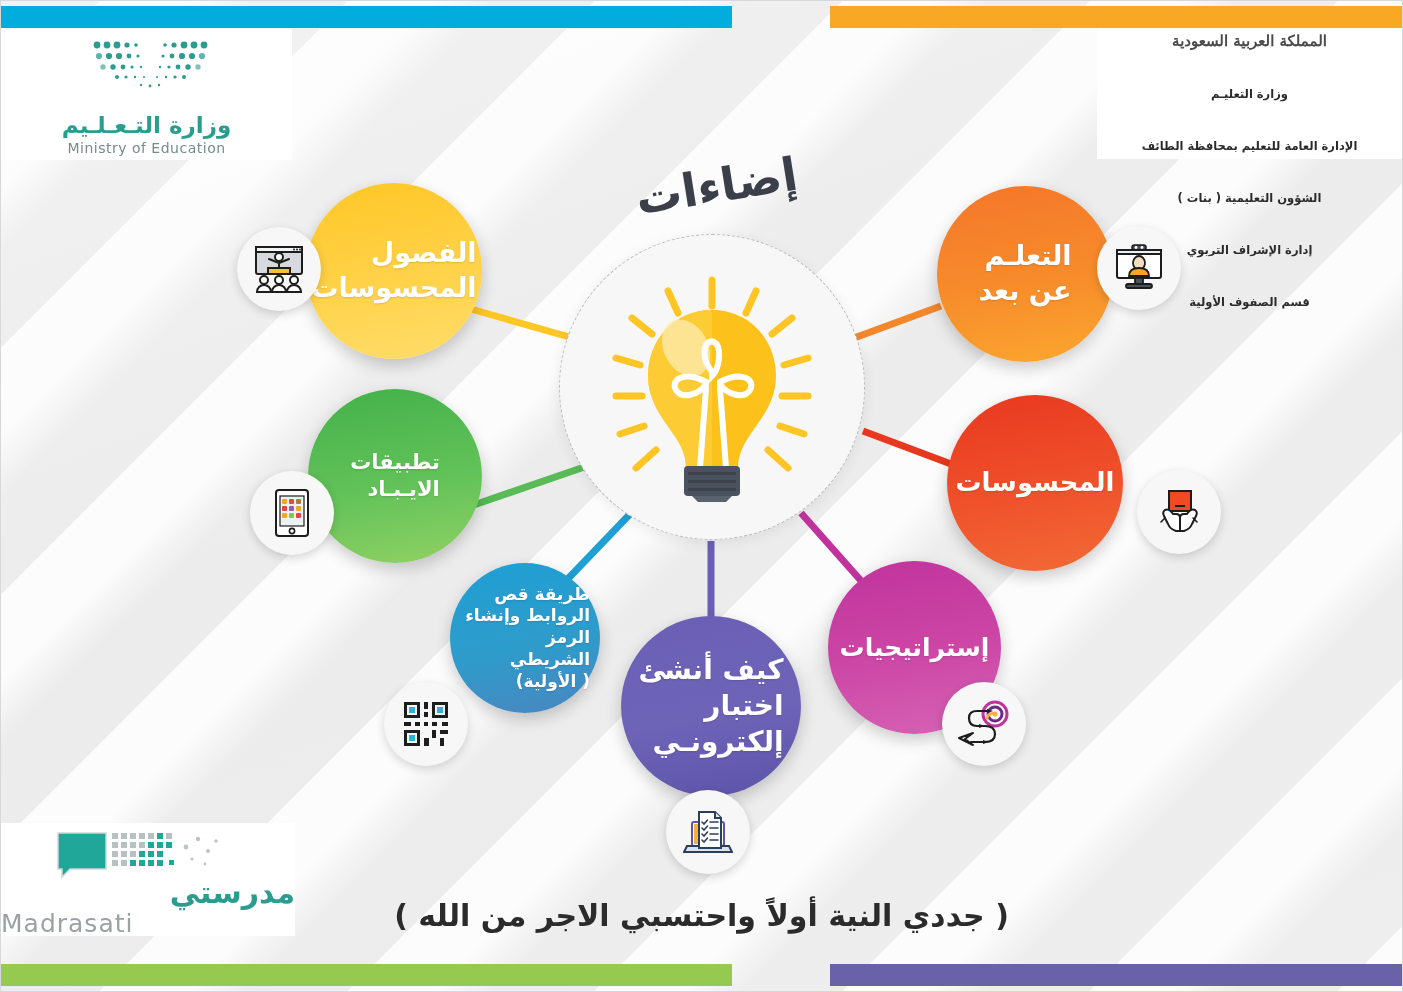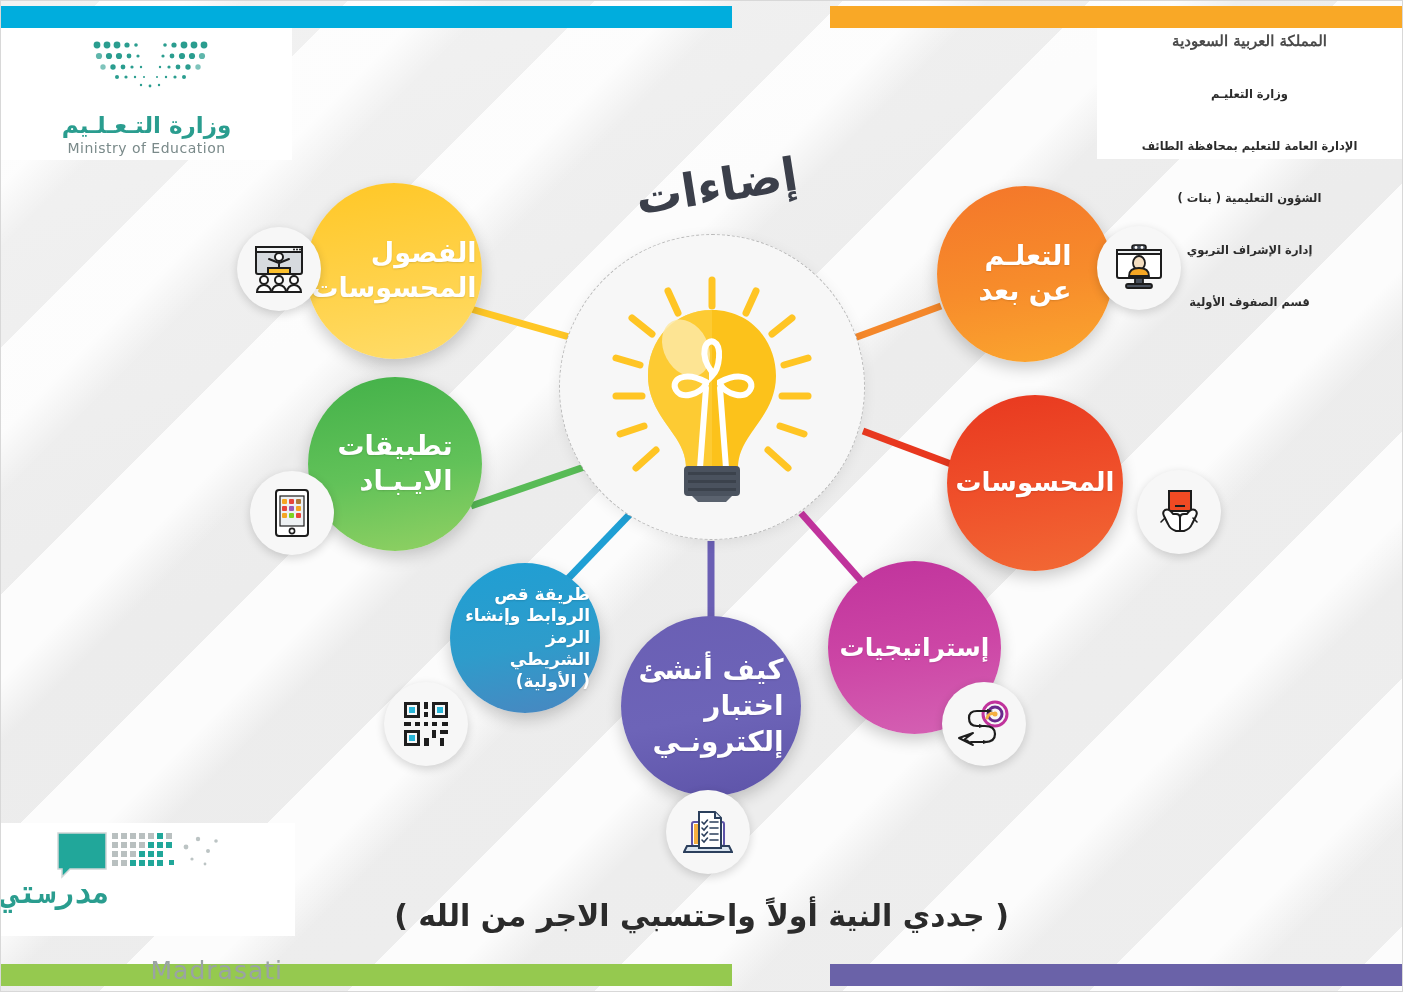--- a/index.html
+++ b/index.html
@@ -65,22 +65,22 @@
 
   
   .bubble{position:absolute;border-radius:50%;display:flex;align-items:center;
     justify-content:center;text-align:right;color:#fff;font-weight:bold;
     box-shadow:0 6px 16px rgba(0,0,0,.20);direction:rtl;}
   .bubble .txt{padding:0 10px;line-height:1.28;text-shadow:0 1px 2px rgba(0,0,0,.12);}
 
   
   #b-virtual{left:305px;top:182px;width:176px;height:176px;
     background:linear-gradient(170deg,#ffc726 0%,#ffd24a 55%,#ffdd6b 100%);font-size:27px;}
-  #b-ipad{left:307px;top:376px;width:174px;height:174px;
-    background:linear-gradient(170deg,#43b149 0%,#62c259 55%,#92d163 100%);font-size:27px;}
+  #b-ipad{left:307px;top:388px;width:174px;height:174px;
+    background:linear-gradient(170deg,#43b149 0%,#62c259 55%,#92d163 100%);font-size:21px;}
   #b-barcode{left:449px;top:562px;width:150px;height:150px;
     background:linear-gradient(170deg,#1f9fd4 0%,#2e9ccb 55%,#4a86c0 100%);font-size:17px;}
   #b-etest{left:620px;top:615px;width:180px;height:180px;
     background:linear-gradient(170deg,#6a5fb4 0%,#6d64b8 55%,#5d53a8 100%);font-size:28px;}
   #b-strategy{left:827px;top:560px;width:173px;height:173px;
     background:linear-gradient(170deg,#c0339c 0%,#cc45a5 50%,#d563b4 100%);font-size:25px;}
   #b-tangible{left:946px;top:394px;width:176px;height:176px;
     background:linear-gradient(170deg,#e8381f 0%,#ef4f2a 50%,#f26a35 100%);font-size:26px;}
   #b-distance{left:936px;top:185px;width:176px;height:176px;
     background:linear-gradient(170deg,#f4762a 0%,#f78c2b 55%,#fba72f 100%);font-size:27px;}
@@ -93,24 +93,24 @@
   #ic-ipad{left:249px;top:470px;}
   #ic-barcode{left:383px;top:681px;}
   #ic-etest{left:665px;top:789px;}
   #ic-strategy{left:941px;top:681px;}
   #ic-tangible{left:1136px;top:469px;}
   #ic-distance{left:1096px;top:225px;}
 
   
   .mad-plate{position:absolute;left:0;bottom:55px;width:294px;height:113px;background:#fff;}
   .mad-mark{position:absolute;left:55px;top:8px;width:190px;height:48px;}
-  .mad-ar{position:absolute;left:0;right:0;top:52px;text-align:left;font-size:30px;
-    font-weight:bold;color:#2a9d8f;letter-spacing:1px;font-family:Liberation Mono, monospace;}
-  .mad-en{position:absolute;left:0;right:12px;top:86px;text-align:right;font-size:25px;
-    color:#9aa3a3;letter-spacing:1px;margin-top:47px;}
+  .mad-ar{position:absolute;left:0;right:0;top:52px;text-align:right;font-size:30px;
+    font-weight:bold;color:#2a9d8f;letter-spacing:1px;}
+  .mad-en{position:absolute;left:0;right:4px;top:86px;text-align:left;font-size:25px;
+    color:#9aa3a3;letter-spacing:1px;}
 
   
   .caption{position:absolute;left:0;right:0;bottom:58px;text-align:center;
     font-size:30px;font-weight:bold;color:#2b2b2b;direction:rtl;}
 </style>
 </head>
 <body>
 
 <div id="poster">
 

